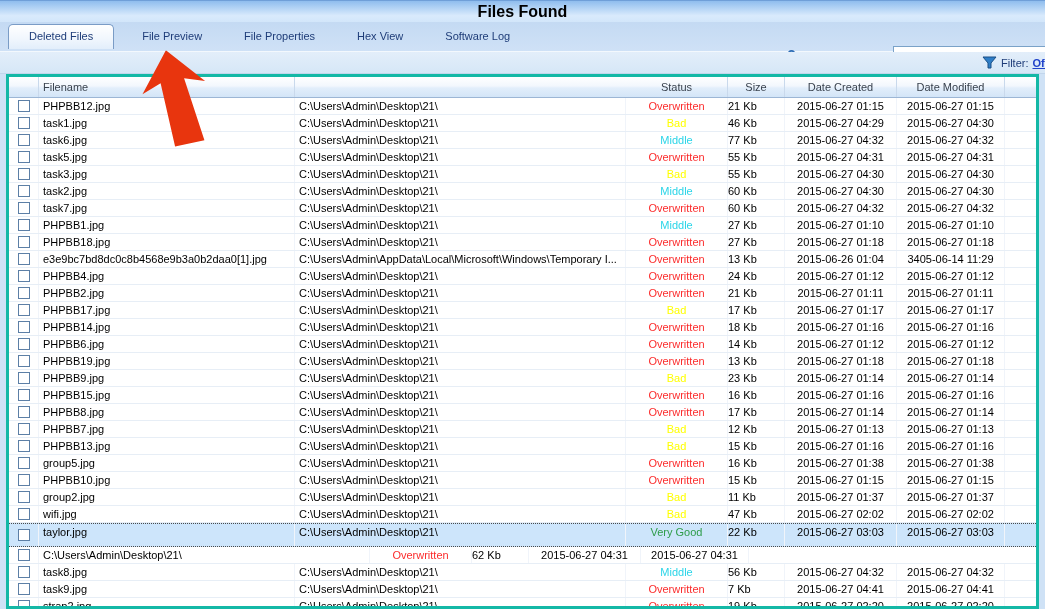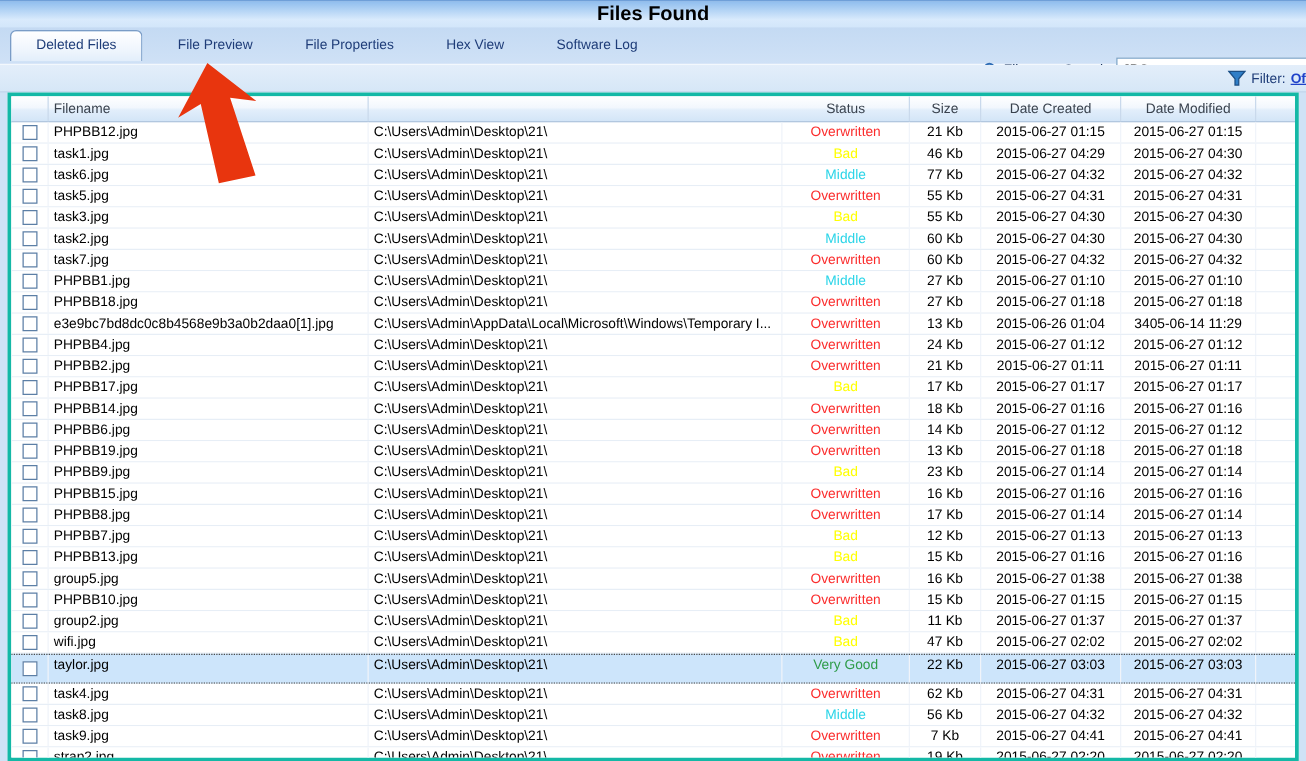--- a/index.html
+++ b/index.html
@@ -84,21 +84,21 @@
   .row { display:flex; height:17px; border-bottom:1px solid #e7eef6; background:#fff; cursor:pointer; }
   .row .cell {
     border-right:1px solid #f0f4fa;
     line-height:16px; overflow:hidden; white-space:nowrap;
   }
   .row.selected { background:#cde5fb; border-top:1px dotted #4a4a4a; border-bottom:1px dotted #4a4a4a; height:24px; }
   .c-check   { width:30px; display:flex; align-items:center; justify-content:center; }
   .c-filename{ width:256px; padding-left:4px; text-align:left; }
   .c-path    { width:331px; padding-left:4px; text-align:left; }
   .c-status  { width:102px; text-align:center; }
-  .c-size    { width:57px;  text-align:center; }
+  .c-size    { width:57px;  text-align:left; }
   .c-created { width:112px; text-align:center; }
   .c-modified{ width:108px; text-align:center; }
   .c-extra   { flex:1; border-right:none !important; }
   .checkbox {
     width:12px; height:12px; background:#fff;
     border:1px solid #5c7fa6;
   }
   
   .arrow {
     position:absolute; left:126px; top:48px; width:104px; height:98px;
@@ -488,21 +488,20 @@
     <div class="cell c-size">22 Kb</div>
     <div class="cell c-created">2015-06-27 03:03</div>
     <div class="cell c-modified">2015-06-27 03:03</div>
     <div class="cell c-extra"></div>
   </div>
 
   <div class="row">
     <div class="cell c-check">
       <div class="checkbox"></div>
     </div>
-    <div class="cell c-filename">task4.jpg</div>
     <div class="cell c-path">C:\Users\Admin\Desktop\21\</div>
     <div class="cell c-status" style="color: rgb(251, 44, 44);">Overwritten</div>
     <div class="cell c-size">62 Kb</div>
     <div class="cell c-created">2015-06-27 04:31</div>
     <div class="cell c-modified">2015-06-27 04:31</div>
     <div class="cell c-extra"></div>
   </div>
 
   <div class="row">
     <div class="cell c-check">

